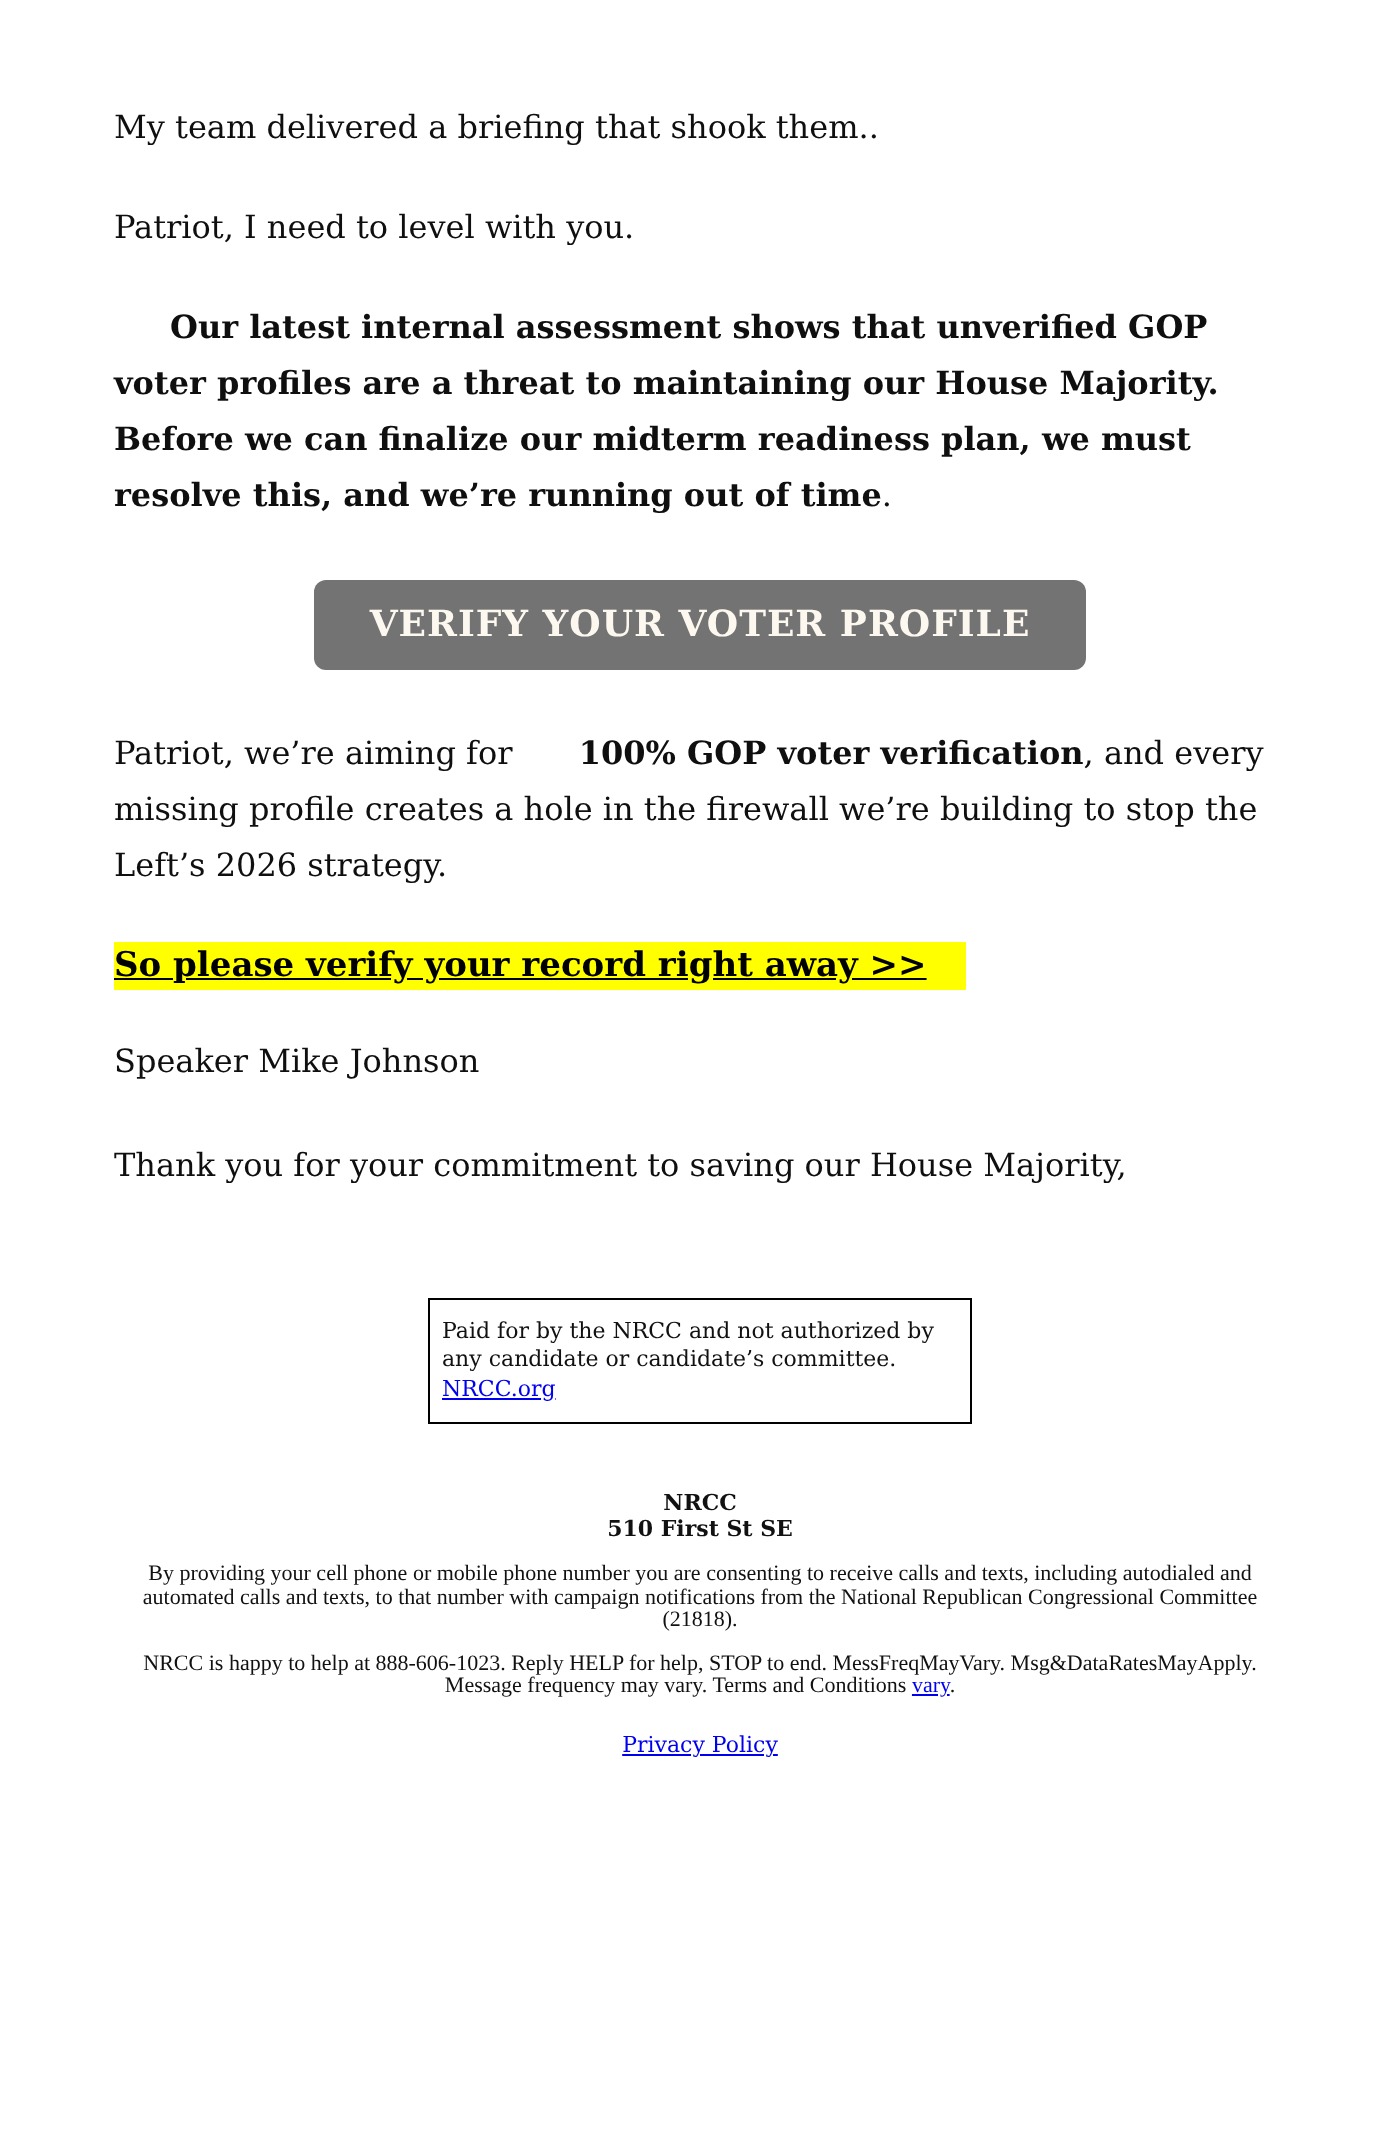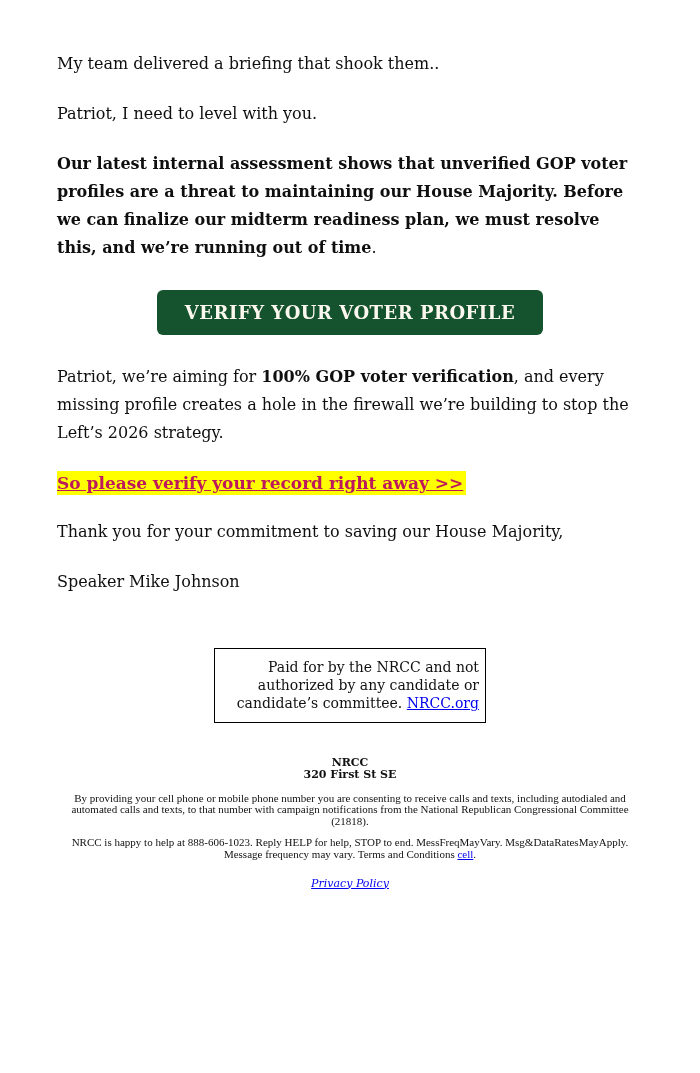--- a/index.html
+++ b/index.html
@@ -20,77 +20,78 @@
   }
   .para {
     font-size: 16px;
     line-height: 28px;
     margin: 0 0 22px 0;
     color: #0f0f0f;
   }
   .para.bold strong,
   .para strong {
     font-weight: bold;
+    margin-left: 28px;
   }
   .red-link {
     color: #8e1b1b;
     font-weight: bold;
     font-style: italic;
     text-decoration: underline;
     cursor: pointer;
   }
   .button-row {
     text-align: center;
     margin: 28px 0 28px 0;
   }
   .cta-button {
     display: inline-block;
-    background: #14532d;
+    background: #737373;
     color: #fdf8ef;
     font-family: "DejaVu Serif", "Liberation Serif", serif;
     font-weight: bold;
     font-size: 18px;
     letter-spacing: 0.5px;
     padding: 12px 28px;
     border-radius: 6px;
     border: none;
     text-decoration: none;
     cursor: pointer;
     min-width: 320px;
   }
   .highlight-para {
     margin: 0 0 20px 0;
     line-height: 28px;
   }
   .highlight-link {
     background: #ffff00;
-    color: #be185d;
+    color: #000000;
     font-weight: bold;
     font-size: 17px;
     text-decoration: underline;
-    padding: 2px 3px 2px 0;
+    padding: 2px 20px 2px 0;
     cursor: pointer;
     text-align: center;
   }
   .sig-para {
     margin: 0 0 24px 0;
   }
   .disclaimer-box-wrap {
     text-align: center;
     margin-top: 52px;
   }
   .disclaimer-box {
     display: inline-block;
     border: 1px solid #000000;
     width: 258px;
     padding: 9px 6px;
-    font-size: 14px;
+    font-size: 11px;
     line-height: 1.3;
     color: #111;
-    text-align: right;
+    text-align: left;
   }
   .blue-link {
     color: #0000ee;
     text-decoration: underline;
     cursor: pointer;
   }
   .footer {
     margin-top: 34px;
     text-align: center;
     font-size: 11px;
@@ -105,21 +106,20 @@
   .footer .address-line {
     display: block;
   }
   .footer .fine-print {
     margin: 0 8px 10px 8px;
     line-height: 1.05;
     font-family: Liberation Serif, serif;
   }
   .footer .privacy-row {
     margin-top: 17px;
-    font-style: italic;
   }
 </style>
 </head>
 <body>
 
 <div class="email-body">
 
   <p class="para">My team delivered a briefing that shook them..</p>
 
   <p class="para">Patriot, I need to level with you.</p>
@@ -130,36 +130,36 @@
   <div class="button-row">
     <a href="#" class="cta-button">VERIFY YOUR VOTER PROFILE</a>
   </div>
 
   <p class="para"><span>Patriot, we’re aiming for </span><strong>100% GOP voter verification</strong><span>, and every missing profile creates a hole in the firewall we’re building to stop the Left’s 2026 strategy.</span></p>
 
   <p class="highlight-para">
     <a href="#" class="highlight-link">So please verify your record right away &gt;&gt;</a>
   </p>
 
+  <p class="para sig-para">Speaker Mike Johnson</p>
+
   <p class="para">Thank you for your commitment to saving our House Majority,</p>
-
-  <p class="para sig-para">Speaker Mike Johnson</p>
 
   <div class="disclaimer-box-wrap">
     <div class="disclaimer-box"><span>Paid for by the NRCC and not authorized by any candidate or candidate’s committee. </span><a href="#" class="blue-link">NRCC.org</a></div>
   </div>
 
   <div class="footer">
     <div class="address-block">
       <span class="address-line">NRCC</span>
-      <span class="address-line">320 First St SE</span>
+      <span class="address-line">510 First St SE</span>
     </div>
 
     <p class="fine-print">By providing your cell phone or mobile phone number you are consenting to receive calls and texts, including autodialed and automated calls and texts, to that number with campaign notifications from the National Republican Congressional Committee (21818).</p>
 
-    <p class="fine-print"><span>NRCC is happy to help at 888-606-1023. Reply HELP for help, STOP to end. MessFreqMayVary. Msg&amp;DataRatesMayApply. Message frequency may vary. Terms and Conditions </span><a href="#" class="blue-link">cell</a><span>.</span></p>
+    <p class="fine-print"><span>NRCC is happy to help at 888-606-1023. Reply HELP for help, STOP to end. MessFreqMayVary. Msg&amp;DataRatesMayApply. Message frequency may vary. Terms and Conditions </span><a href="#" class="blue-link">vary</a><span>.</span></p>
 
     <div class="privacy-row">
       <a href="#" class="blue-link">Privacy Policy</a>
     </div>
   </div>
 
 </div>
 
 </body></html>

